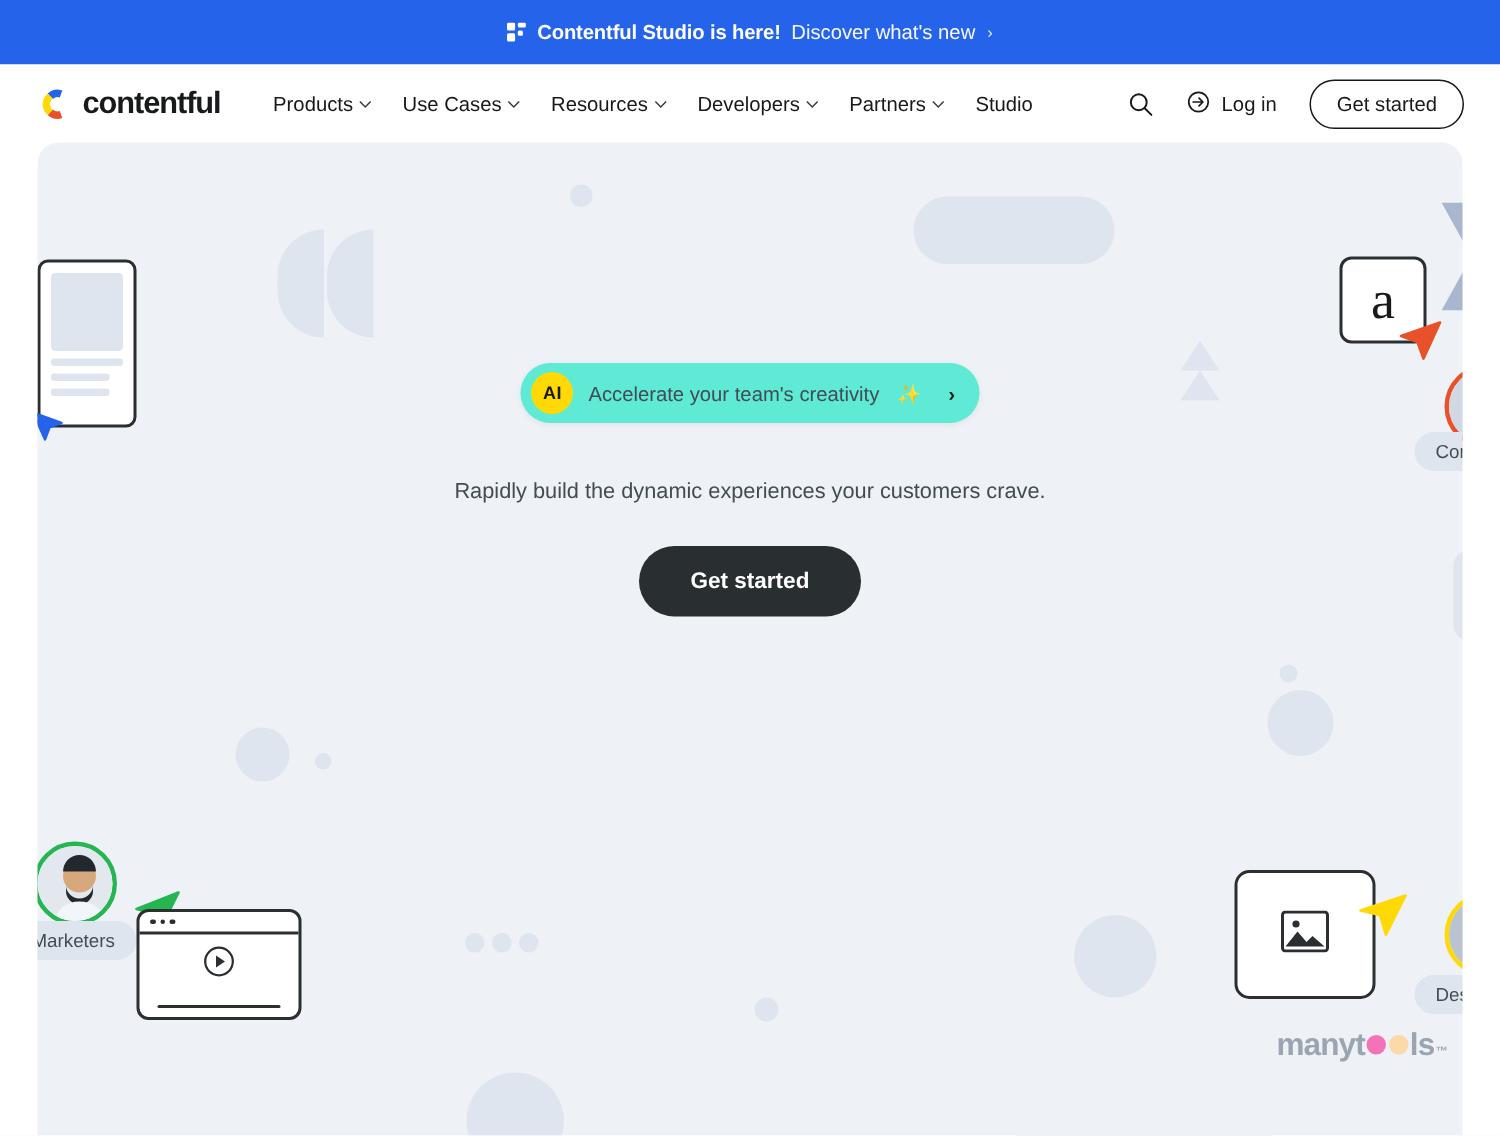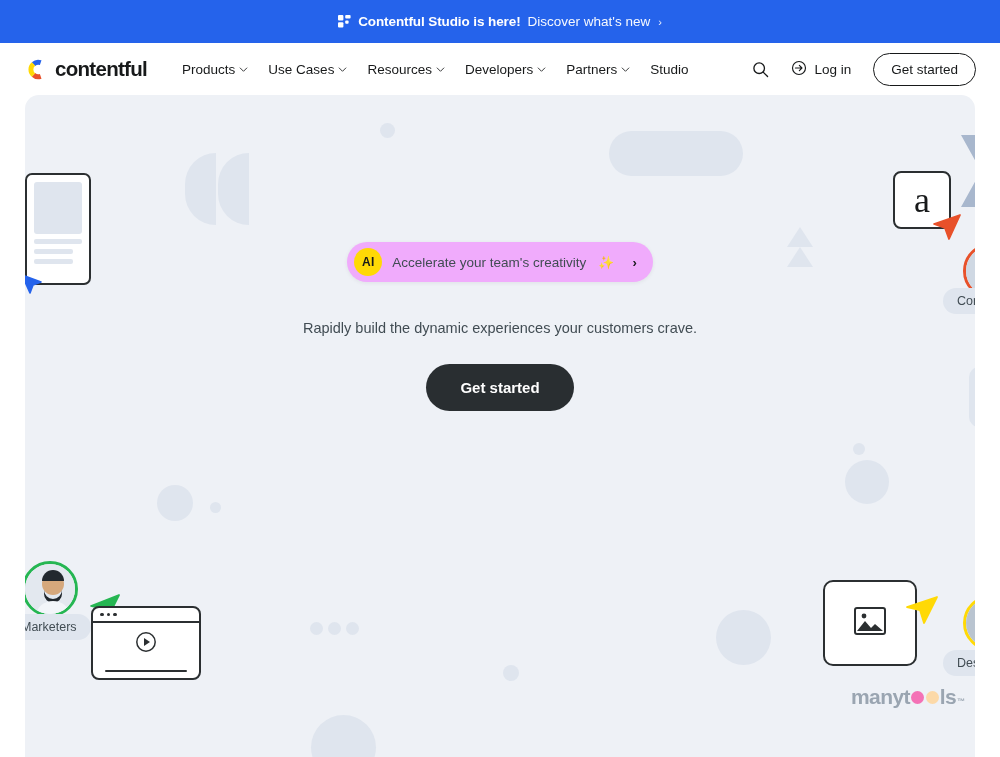--- a/index.html
+++ b/index.html
@@ -79,21 +79,21 @@
   }
 
   
   .hero-content {
     position: relative; z-index: 5;
     display: flex; flex-direction: column; align-items: center;
     padding-top: 147px;
   }
   .ai-pill {
     display: flex; align-items: center; gap: 10px;
-    background: #f0abfc; border-radius: 999px;
+    background: #5eead4; border-radius: 999px;
     padding: 6px 16px 6px 7px;
     box-shadow: 0 1px 4px rgba(23,25,26,.07);
     cursor: pointer;
   }
   .ai-badge {
     width: 28px; height: 28px; border-radius: 50%;
     background: #ffd905; color: #17191a;
     font-size: 12px; font-weight: 700;
     display: flex; align-items: center; justify-content: center;
     letter-spacing: .2px;

